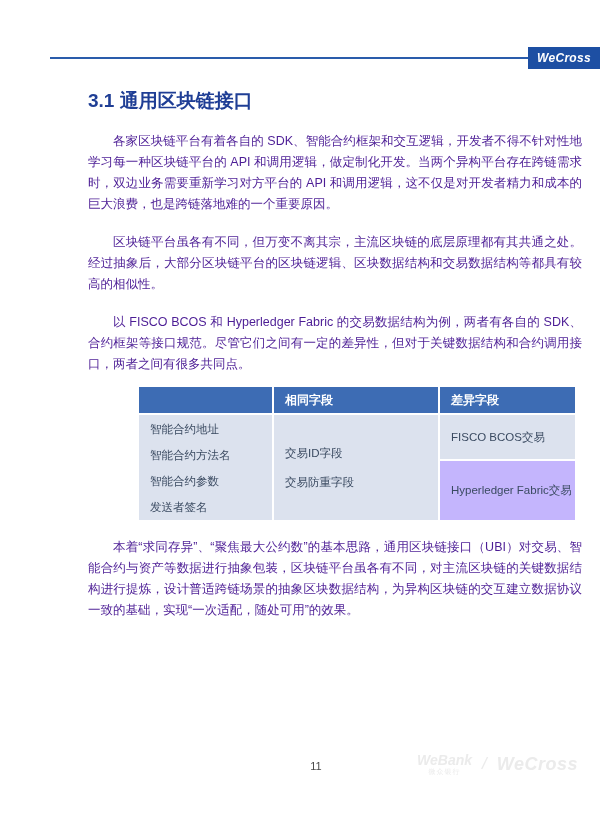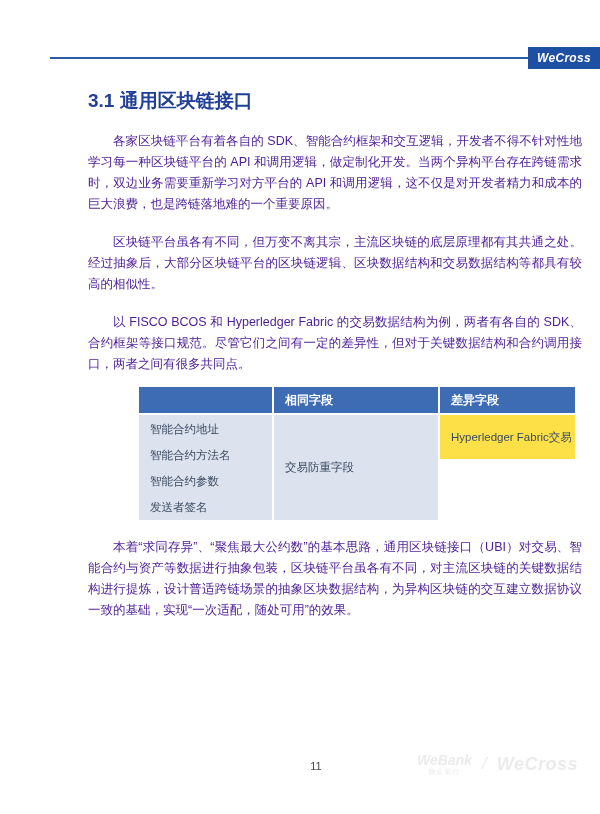--- a/index.html
+++ b/index.html
@@ -71,21 +71,21 @@
     align-items: center;
     padding-left: 11px;
   }
   .cmp-table .cell {
     background: #dce2ee;
     display: flex;
     flex-direction: column;
     justify-content: center;
     padding-left: 11px;
   }
-  .cmp-table .cell.light { background: #fde047; }
+  .cmp-table .cell.light { background: #c4b5fd; }
   .cmp-table .span-rows { grid-row: 2 / span 2; }
   .cmp-table .line { line-height: 26px; white-space: nowrap; }
   .cmp-table .line.wide { line-height: 29px; }
   .row-label { white-space: nowrap; }
   .page-number {
     position: absolute;
     top: 760px; left: 16px;
     width: 600px;
     text-align: center;
     font-size: 11px;
@@ -125,29 +125,33 @@
 
   <p class="para">各家区块链平台有着各自的 SDK、智能合约框架和交互逻辑，开发者不得不针对性地学习每一种区块链平台的 API 和调用逻辑，做定制化开发。当两个异构平台存在跨链需求时，双边业务需要重新学习对方平台的 API 和调用逻辑，这不仅是对开发者精力和成本的巨大浪费，也是跨链落地难的一个重要原因。</p>
   <p class="para">区块链平台虽各有不同，但万变不离其宗，主流区块链的底层原理都有其共通之处。经过抽象后，大部分区块链平台的区块链逻辑、区块数据结构和交易数据结构等都具有较高的相似性。</p>
   <p class="para">以 FISCO BCOS 和 Hyperledger Fabric 的交易数据结构为例，两者有各自的 SDK、合约框架等接口规范。尽管它们之间有一定的差异性，但对于关键数据结构和合约调用接口，两者之间有很多共同点。</p>
 
   <div class="cmp-table">
     <div class="th"></div>
     <div class="th">相同字段</div>
     <div class="th">差异字段</div>
 
+    <div class="cell">
+      <span class="row-label">FISCO BCOS交易</span>
+    </div>
 
     <div class="cell span-rows">
       <div class="line">智能合约地址</div>
       <div class="line">智能合约方法名</div>
       <div class="line">智能合约参数</div>
       <div class="line">发送者签名</div>
     </div>
 
     <div class="cell span-rows">
+      <div class="line wide">交易ID字段</div>
       <div class="line wide">交易防重字段</div>
     </div>
 
     <div class="cell light">
       <span class="row-label">Hyperledger Fabric交易</span>
     </div>
   </div>
 
   <p class="para">本着“求同存异”、“聚焦最大公约数”的基本思路，通用区块链接口（UBI）对交易、智能合约与资产等数据进行抽象包装，区块链平台虽各有不同，对主流区块链的关键数据结构进行提炼，设计普适跨链场景的抽象区块数据结构，为异构区块链的交互建立数据协议一致的基础，实现“一次适配，随处可用”的效果。</p>
 

